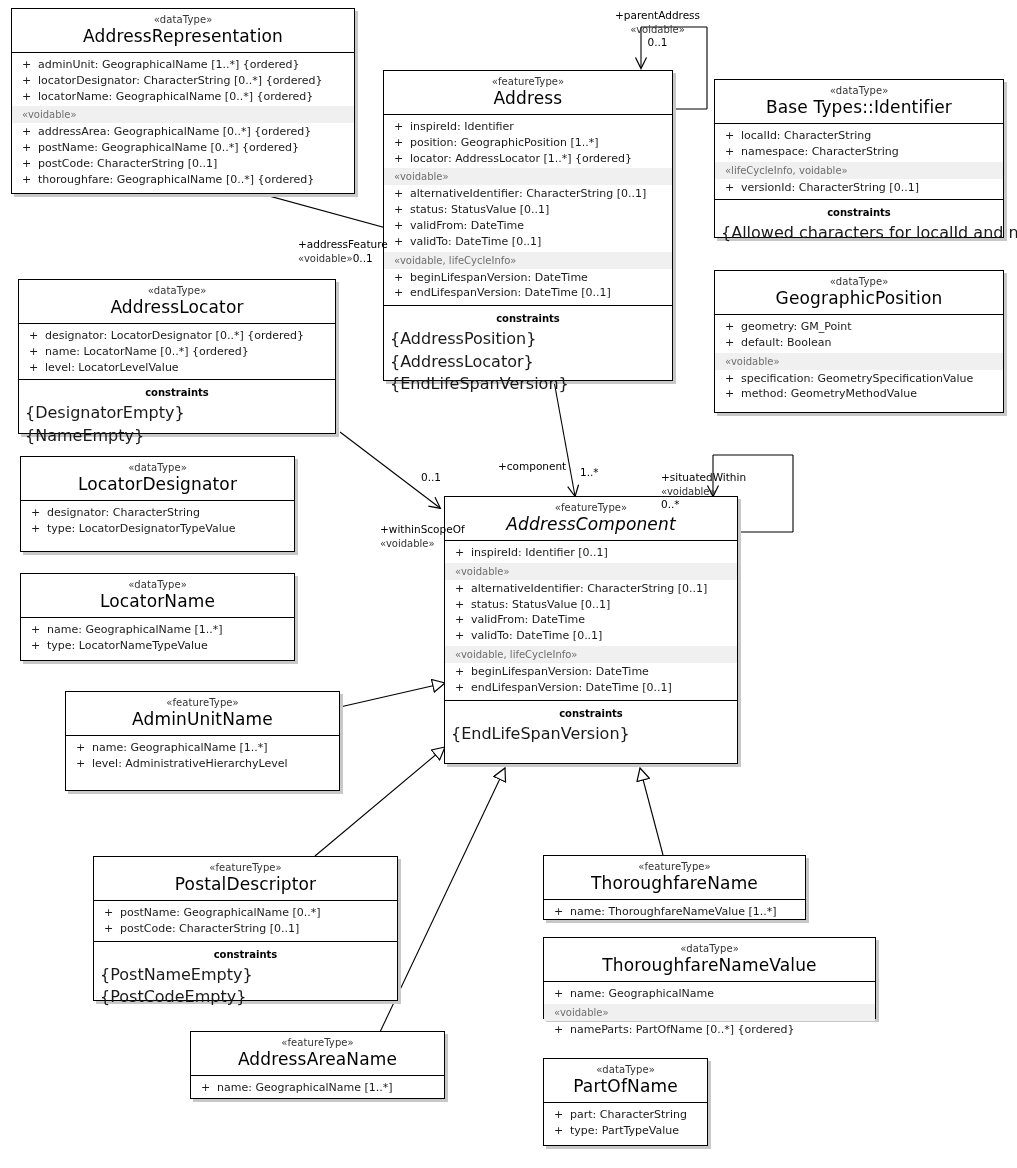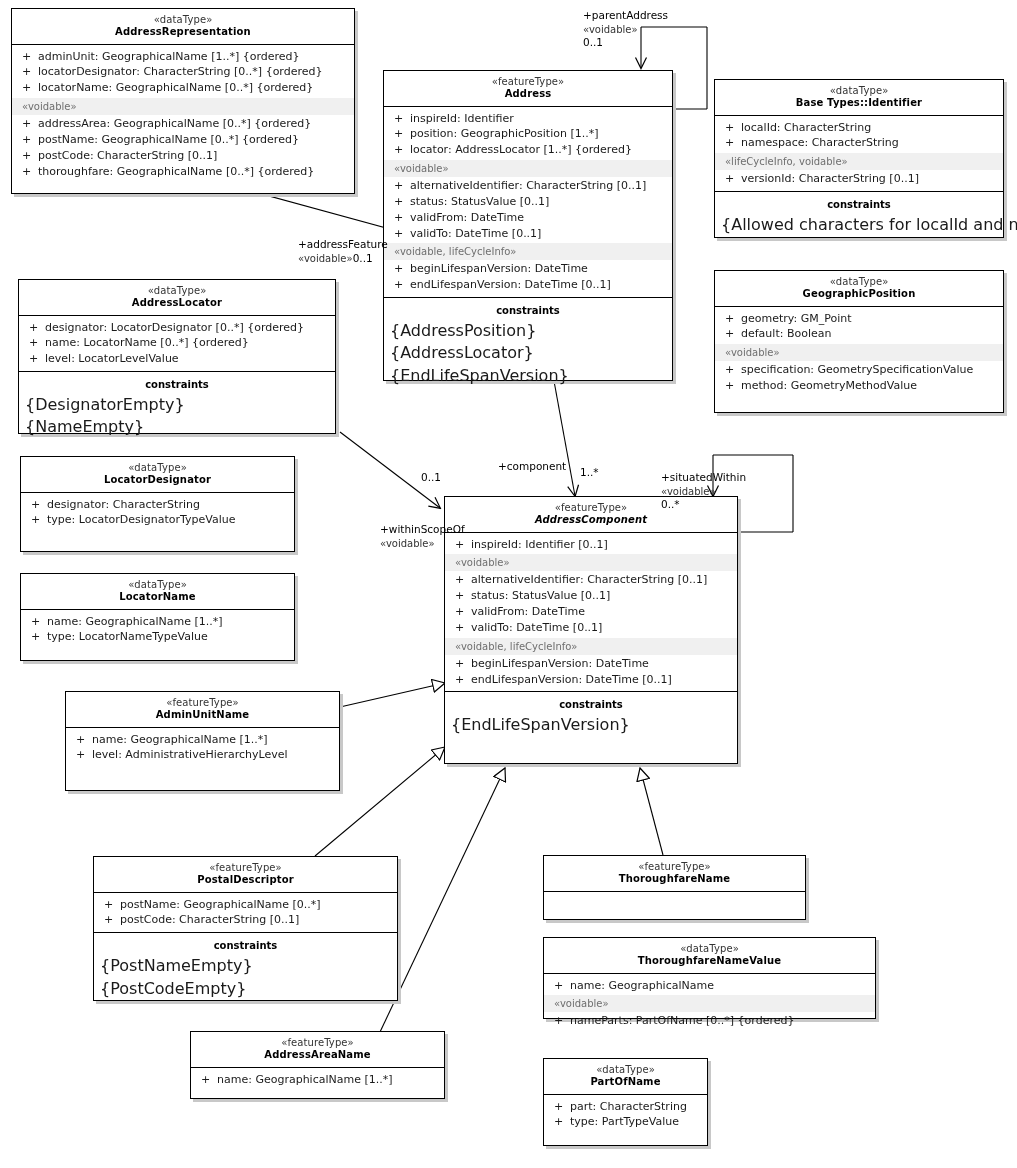--- a/index.html
+++ b/index.html
@@ -35,22 +35,22 @@
     text-align:center;
     line-height:1.18;
   }
   .stereo{
     font-size:10px;
     color:#333333;
     letter-spacing:.1px;
     white-space:nowrap;
   }
   .cname{
-    font-size:10px;
-    font-weight:bold;
+    font-size:17px;
+    font-weight:normal;
     color:#000000;
     letter-spacing:.15px;
     white-space:nowrap;
   }
   .cname.abstract{font-style:italic;}
   .attrs{
     box-sizing:border-box;
     padding:4px 0 4px 0;
   }
   .attrs.bordered{border-bottom:1px solid #000000;}
@@ -317,20 +317,23 @@
     <div class="attrs">
       <div class="attr"><span class="vis">+</span><span>name:  GeographicalName [1..*]</span></div>
     </div>
   </div>
 
   <div class="umlbox" style="left:543px; top:855px; width:263px; height:65px;">
     <div class="hdr">
       <div class="stereo">«featureType»</div>
       <div class="cname">ThoroughfareName</div>
     </div>
+    <div class="attrs">
+      <div class="attr"><span class="vis">+</span><span>name:  ThoroughfareNameValue [1..*]</span></div>
+    </div>
   </div>
 
   <div class="umlbox" style="left:543px; top:937px; width:333px; height:82px;">
     <div class="hdr">
       <div class="stereo">«dataType»</div>
       <div class="cname">ThoroughfareNameValue</div>
     </div>
     <div class="attrs">
       <div class="attr"><span class="vis">+</span><span>name:  GeographicalName</span></div>
       <div class="grouphdr">«voidable»</div>
@@ -342,21 +345,21 @@
     <div class="hdr">
       <div class="stereo">«dataType»</div>
       <div class="cname">PartOfName</div>
     </div>
     <div class="attrs">
       <div class="attr"><span class="vis">+</span><span>part:  CharacterString</span></div>
       <div class="attr"><span class="vis">+</span><span>type:  PartTypeValue</span></div>
     </div>
   </div>
 
-  <div class="lbl" style="left:583px; top:9px;">
+  <div class="lbl" style="left:615px; top:9px;text-align:center;">
     <div>+parentAddress</div>
     <div class="st">«voidable»</div>
     <div>0..1</div>
   </div>
 
   <div class="lbl" style="left:298px; top:238px;">
     <div>+addressFeature</div>
     <div>
       <span class="st">«voidable»</span><span>0..1</span>
     </div>

